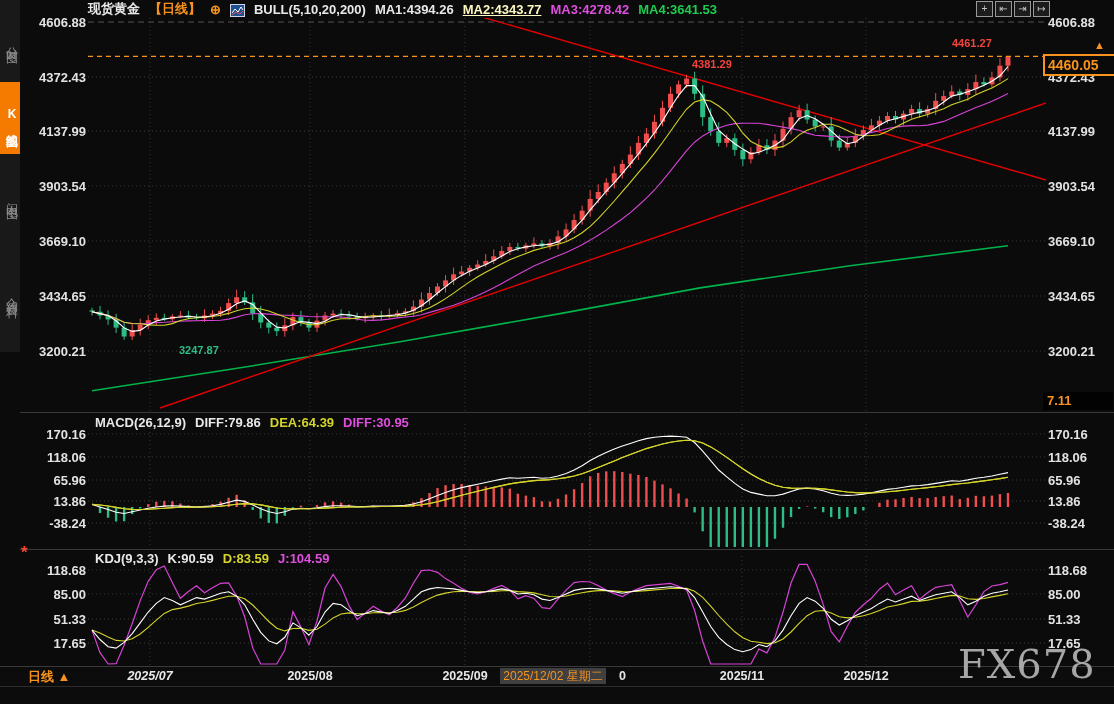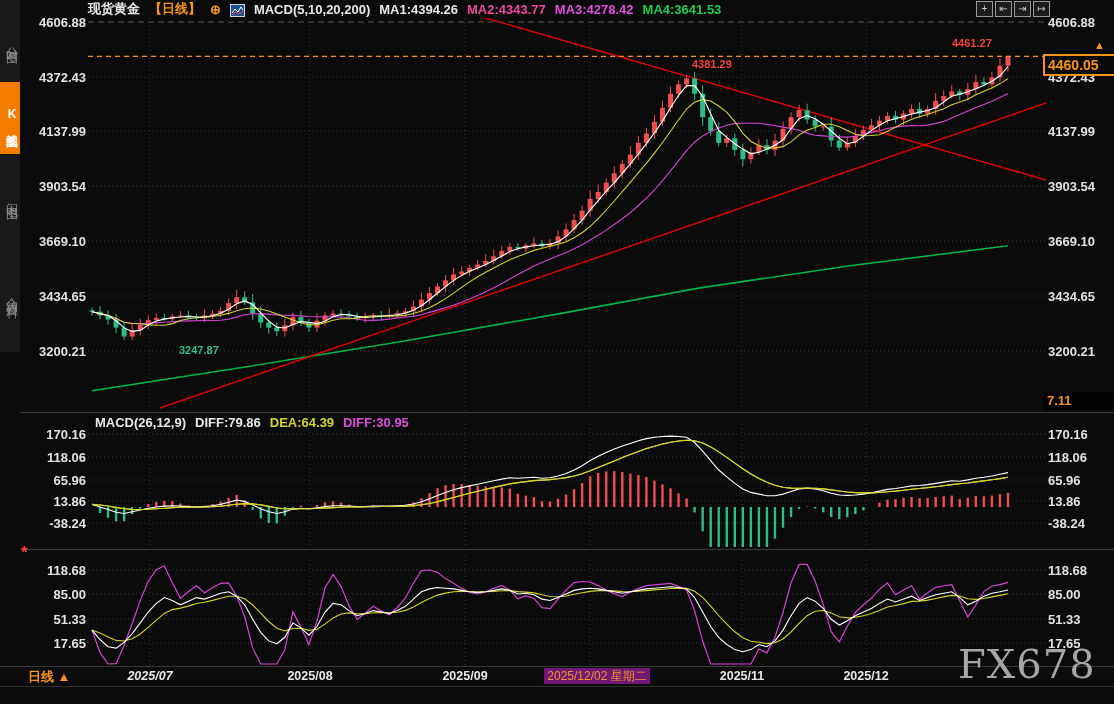--- a/index.html
+++ b/index.html
@@ -8,21 +8,21 @@
   .abs{position:absolute;}
   
   #sidebar{left:0;top:0;width:20px;height:352px;background:#191919;z-index:5;}
   .side-item{position:absolute;left:0;width:20px;writing-mode:vertical-rl;text-orientation:upright;
              letter-spacing:3px;font-size:12px;color:#8d8d8d;text-align:center;cursor:pointer;}
   .side-item.active{background:#f57a00;color:#fff;font-weight:bold;}
   
   #hdr{left:88px;top:1px;height:16px;display:flex;align-items:center;gap:9px;z-index:6;white-space:nowrap;}
   .h-txt{font-size:13px;font-weight:bold;color:#e8e8e8;}
   .h-orange{color:#f7931e;}
-  .h-yellow{color:#ec4899;}
+  .h-yellow{color:#fef9c3;text-decoration:underline;}
   .h-magenta{color:#e04ee0;}
   .h-green{color:#1ecb4f;}
   #topicons{left:976px;top:1px;display:flex;gap:2px;z-index:6;}
   .ticon{width:15px;height:14px;border:1px solid #9a9a9a;background:#1c1c1c;color:#c8c8c8;
          font-size:10px;line-height:13px;text-align:center;cursor:pointer;}
   
   .axlbl{position:absolute;width:64px;text-align:right;font-size:13px;font-weight:bold;color:#e2e2e2;z-index:4;}
   .axlbl-r{position:absolute;left:1048px;width:62px;text-align:left;font-size:13px;font-weight:bold;color:#e2e2e2;z-index:4;}
   .ann{position:absolute;font-size:11px;font-weight:bold;z-index:4;}
   .ann-red{color:#f4433c;}
@@ -35,21 +35,21 @@
             color:#f7931e;font-size:14px;font-weight:bold;line-height:18px;padding-left:3px;z-index:7;}
   #pricearrow{left:1094px;top:39px;color:#f7931e;font-size:11px;z-index:7;}
   #changebox{left:1043px;top:392px;width:66px;height:18px;background:#020202;color:#f7931e;
              font-size:13px;font-weight:bold;line-height:18px;padding-left:4px;z-index:7;}
   
   .sep{position:absolute;left:20px;width:1094px;height:1px;background:#3a3a3a;z-index:3;}
   
   #xrow{left:0;top:667px;width:1114px;height:19px;background:#0c0c0c;z-index:5;}
   .xmon{position:absolute;top:669px;transform:translateX(-50%);font-size:12.5px;font-weight:bold;color:#e8e8e8;z-index:6;}
   #xperiod{left:28px;top:668px;color:#f7931e;font-size:13px;font-weight:bold;z-index:6;cursor:pointer;}
-  #xtooltip{left:544px;top:668px;width:106px;height:16px;background:#701a75;color:#f7931e;
+  #xtooltip{left:500px;top:668px;width:106px;height:16px;background:#404040;color:#f7931e;
             font-size:12px;line-height:16px;text-align:center;z-index:7;white-space:nowrap;}
   #xpartial{left:619px;top:669px;font-size:12.5px;font-weight:bold;color:#e8e8e8;z-index:6;}
   
   #wm{left:958px;top:641px;font-family:"DejaVu Serif",serif;font-size:40px;color:#a6a6a6;
       letter-spacing:1px;z-index:8;}
   
   #toolbar{left:0;top:687px;width:1114px;height:17px;background:#0c0c0c;z-index:6;}
   .tab{position:absolute;top:687px;height:17px;font-size:12px;line-height:17px;text-align:center;cursor:pointer;}
   .t-plain{color:#e0e0e0;background:transparent;}
   .t-dark{color:#c4c4c4;background:#1b1b1b;}
@@ -485,21 +485,21 @@
     <span class="h-txt">现货黄金</span>
     <span class="h-txt h-orange">【日线】</span>
     <span class="h-txt h-orange">⊕</span>
     <span style="display:inline-block;width:15px;height:13px;">
       <svg width="15" height="13" style="position:static;">
         <rect x="0.5" y="0.5" width="14" height="12" fill="#1e4f8f" stroke="#cdd6e8"></rect>
         <polyline points="2,9 5,5 8,8 11,3 13,6" fill="none" stroke="#fff" stroke-width="1"></polyline>
         <polyline points="2,11 6,8 10,10 13,7" fill="none" stroke="#e55" stroke-width="1"></polyline>
       </svg>
     </span>
-    <span class="h-txt">MACD(5,10,20,200)</span>
+    <span class="h-txt">BULL(5,10,20,200)</span>
     <span class="h-txt">MA1:4394.26</span>
     <span class="h-txt h-yellow">MA2:4343.77</span>
     <span class="h-txt h-magenta">MA3:4278.42</span>
     <span class="h-txt h-green">MA4:3641.53</span>
   </div>
 
   <div id="topicons" class="abs">
     <span class="ticon">+</span>
     <span class="ticon">⇤</span>
     <span class="ticon">⇥</span>
@@ -546,20 +546,26 @@
   <div class="axlbl" style="left:22px;top:473px;">65.96</div>
   <div class="axlbl" style="left:22px;top:494px;">13.86</div>
   <div class="axlbl" style="left:22px;top:516px;">-38.24</div>
   <div class="axlbl-r" style="top:427px;">170.16</div>
   <div class="axlbl-r" style="top:450px;">118.06</div>
   <div class="axlbl-r" style="top:473px;">65.96</div>
   <div class="axlbl-r" style="top:494px;">13.86</div>
   <div class="axlbl-r" style="top:516px;">-38.24</div>
 
   <div id="redstar" class="abs">*</div>
+  <div class="ind-hdr" style="top:551px;">
+    <span class="iw">KDJ(9,3,3)</span>
+    <span class="iw">K:90.59</span>
+    <span class="iy">D:83.59</span>
+    <span class="im">J:104.59</span>
+  </div>
   <div class="axlbl" style="left:22px;top:563px;">118.68</div>
   <div class="axlbl" style="left:22px;top:587px;">85.00</div>
   <div class="axlbl" style="left:22px;top:612px;">51.33</div>
   <div class="axlbl" style="left:22px;top:636px;">17.65</div>
   <div class="axlbl-r" style="top:563px;">118.68</div>
   <div class="axlbl-r" style="top:587px;">85.00</div>
   <div class="axlbl-r" style="top:612px;">51.33</div>
   <div class="axlbl-r" style="top:636px;">17.65</div>
 
   <div id="xrow" class="abs"></div>

